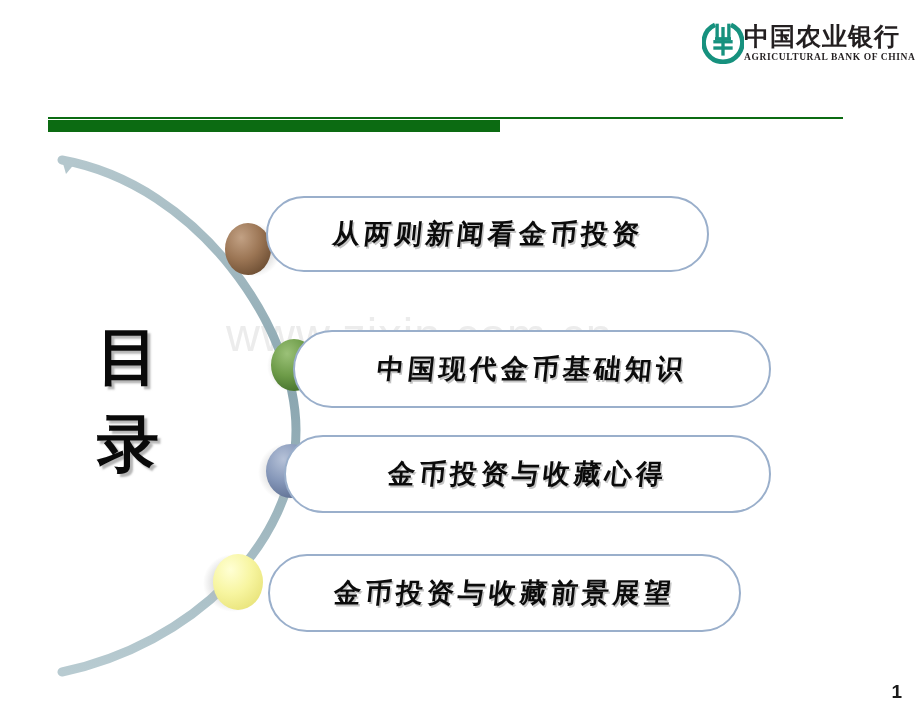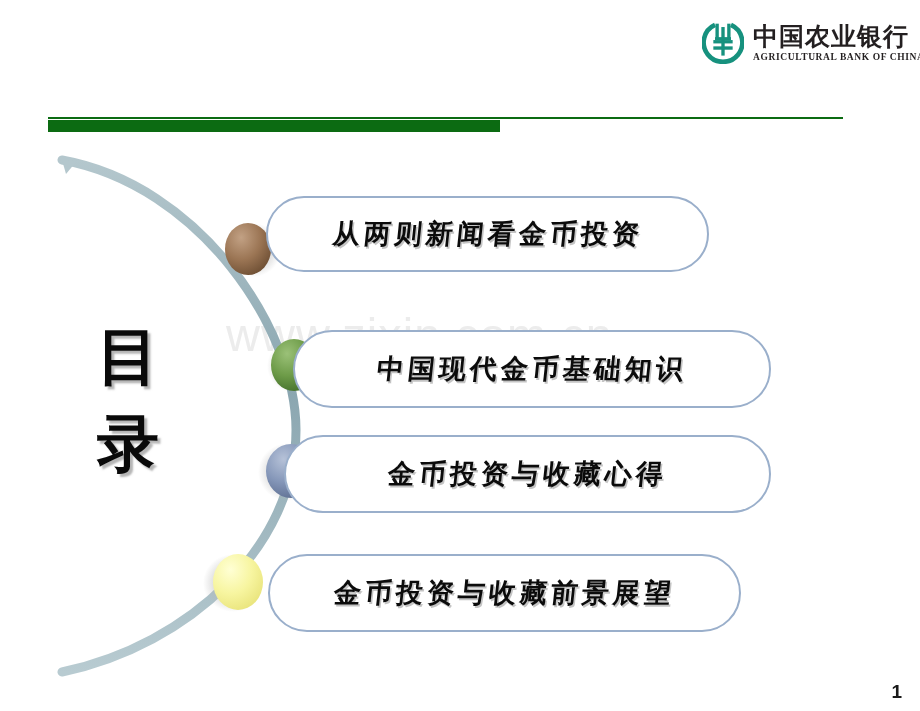--- a/index.html
+++ b/index.html
@@ -19,21 +19,20 @@
 
   
   #brand {
     position: absolute;
     top: 18px;
     left: 702px;
     width: 212px;
     height: 50px;
     display: flex;
     align-items: center;
-    gap: 9px;
   }
   #brand-mark {
     width: 42px;
     height: 42px;
     flex: 0 0 42px;
   }
   #brand-text {
     display: flex;
     flex-direction: column;
     justify-content: center;

